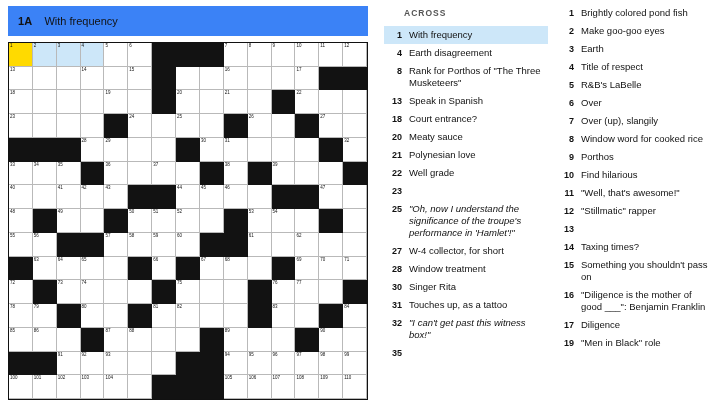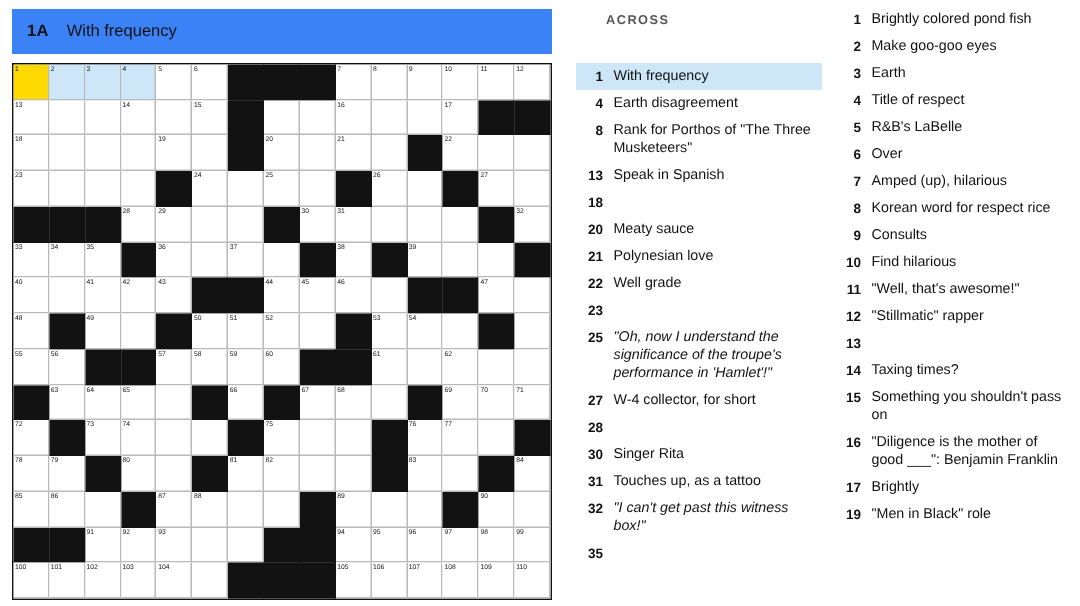--- a/index.html
+++ b/index.html
@@ -89,21 +89,21 @@
     width: 172px;
     padding-left: 8px;
     height: 404px;
     overflow: hidden;
   }
   .clue-col .col-title {
     font-size: 8.5px;
     font-weight: bold;
     letter-spacing: 1px;
     color: #555555;
-    margin: 4px 0 24px 20px;
+    margin: 4px 0 8px 20px;
   }
   .clue-row {
     display: flex;
     align-items: flex-start;
     padding: 3px 6px 3px 0;
     font-size: 9.5px;
     line-height: 12px;
     color: #121212;
   }
   .clue-row.selected { background: #cde7f9; }
@@ -597,20 +597,21 @@
           <div class="clue-row">
             <span class="cnum">8</span>
             <span class="ctext">Rank for Porthos of "The Three Musketeers"</span>
           </div>
           <div class="clue-row">
             <span class="cnum">13</span>
             <span class="ctext">Speak in Spanish</span>
           </div>
           <div class="clue-row">
             <span class="cnum">18</span>
+            <span class="ctext">Court entrance?</span>
           </div>
           <div class="clue-row">
             <span class="cnum">20</span>
             <span class="ctext">Meaty sauce</span>
           </div>
           <div class="clue-row">
             <span class="cnum">21</span>
             <span class="ctext">Polynesian love</span>
           </div>
           <div class="clue-row">
@@ -623,20 +624,21 @@
           <div class="clue-row">
             <span class="cnum">25</span>
             <span class="ctext"><i>"Oh, now I understand the significance of the troupe's performance in 'Hamlet'!"</i></span>
           </div>
           <div class="clue-row">
             <span class="cnum">27</span>
             <span class="ctext">W-4 collector, for short</span>
           </div>
           <div class="clue-row">
             <span class="cnum">28</span>
+            <span class="ctext">Window treatment</span>
           </div>
           <div class="clue-row">
             <span class="cnum">30</span>
             <span class="ctext">Singer Rita</span>
           </div>
           <div class="clue-row">
             <span class="cnum">31</span>
             <span class="ctext">Touches up, as a tattoo</span>
           </div>
           <div class="clue-row">
@@ -669,29 +671,29 @@
           <div class="clue-row">
             <span class="cnum">5</span>
             <span class="ctext">R&amp;B's LaBelle</span>
           </div>
           <div class="clue-row">
             <span class="cnum">6</span>
             <span class="ctext">Over</span>
           </div>
           <div class="clue-row">
             <span class="cnum">7</span>
-            <span class="ctext">Amped (up), hilarious</span>
+            <span class="ctext">Over (up), slangily</span>
           </div>
           <div class="clue-row">
             <span class="cnum">8</span>
-            <span class="ctext">Korean word for respect rice</span>
+            <span class="ctext">Window word for cooked rice</span>
           </div>
           <div class="clue-row">
             <span class="cnum">9</span>
-            <span class="ctext">Consults</span>
+            <span class="ctext">Porthos</span>
           </div>
           <div class="clue-row">
             <span class="cnum">10</span>
             <span class="ctext">Find hilarious</span>
           </div>
           <div class="clue-row">
             <span class="cnum">11</span>
             <span class="ctext">"Well, that's awesome!"</span>
           </div>
           <div class="clue-row">
@@ -708,21 +710,21 @@
           <div class="clue-row">
             <span class="cnum">15</span>
             <span class="ctext">Something you shouldn't pass on</span>
           </div>
           <div class="clue-row">
             <span class="cnum">16</span>
             <span class="ctext">"Diligence is the mother of good ___": Benjamin Franklin</span>
           </div>
           <div class="clue-row">
             <span class="cnum">17</span>
-            <span class="ctext">Brightly</span>
+            <span class="ctext">Diligence</span>
           </div>
           <div class="clue-row">
             <span class="cnum">19</span>
             <span class="ctext">"Men in Black" role</span>
           </div>
         </div>
     </div>
   </div>
 
 </div>

